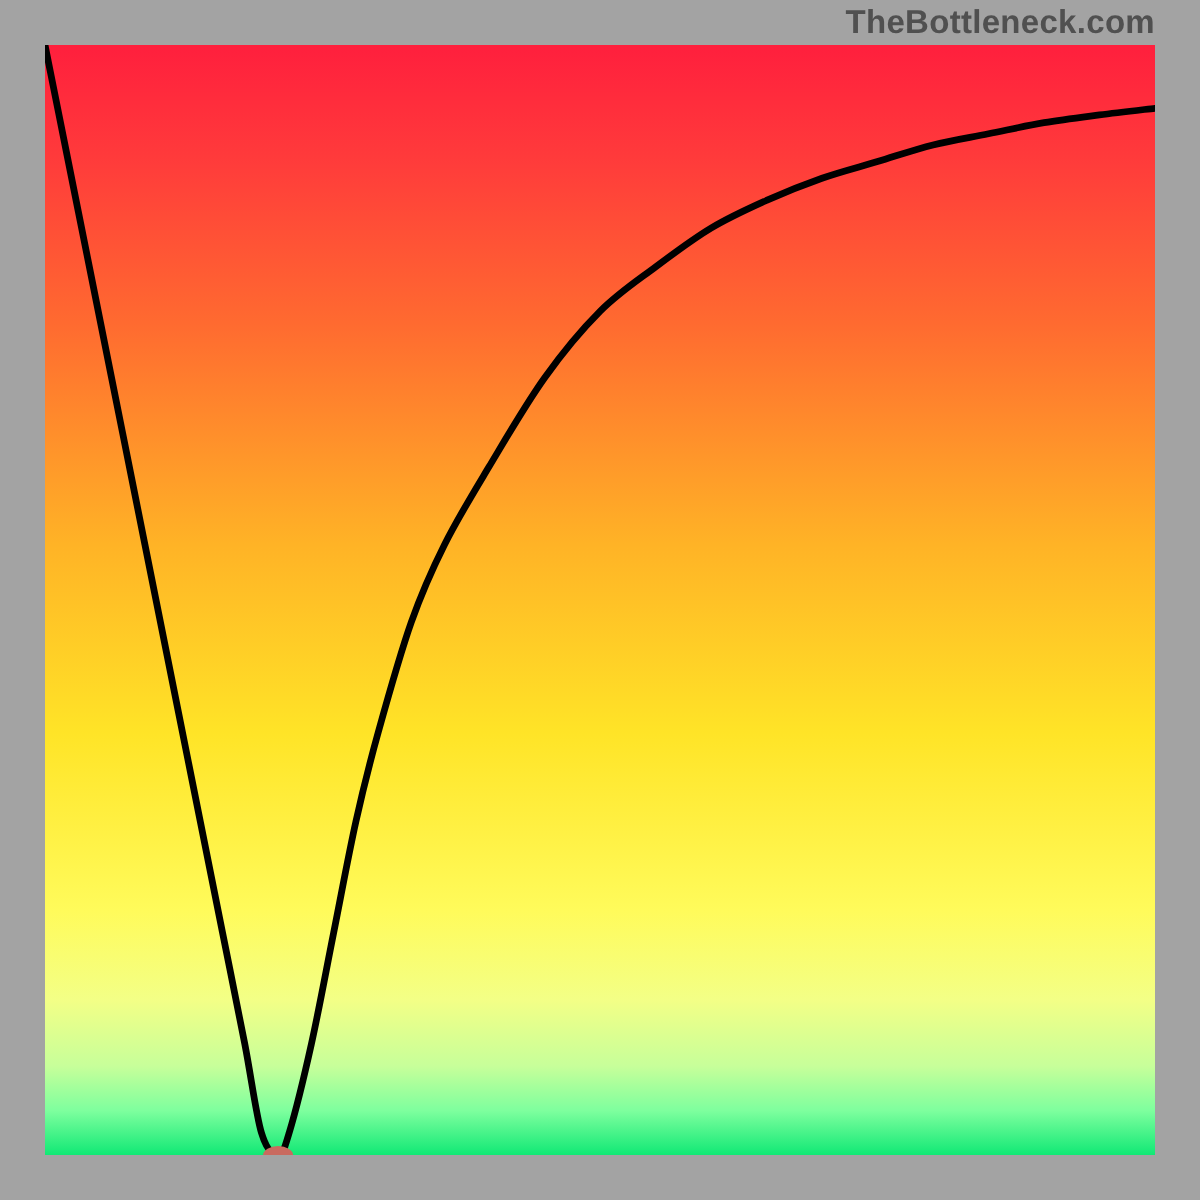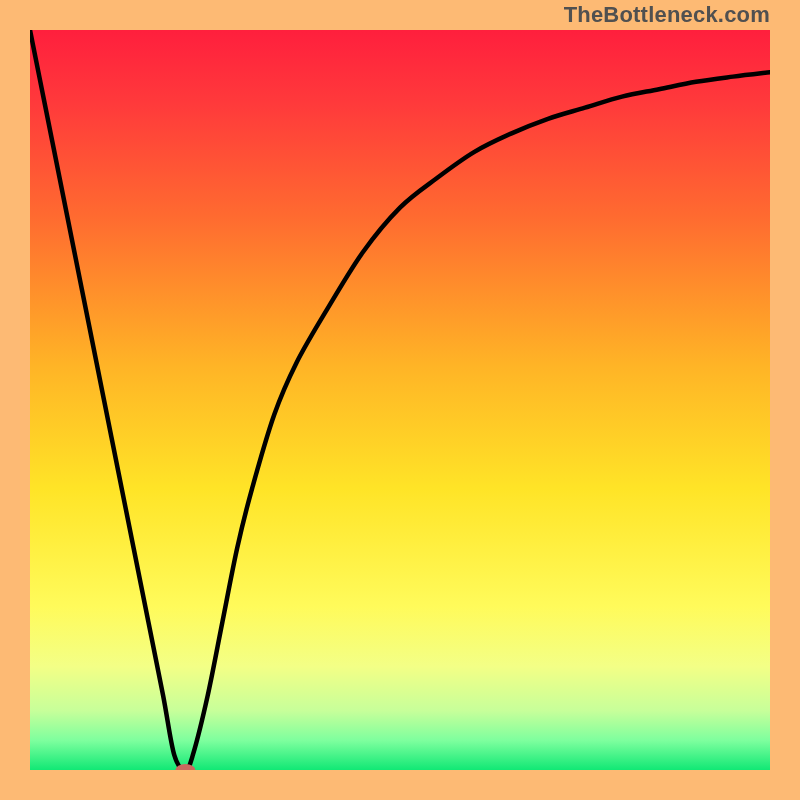--- a/index.html
+++ b/index.html
@@ -8,21 +8,21 @@
     width: 800px;
     height: 800px;
     overflow: hidden;
     background: #000;
     font-family: Arial, Helvetica, sans-serif;
   }
   .frame {
     position: relative;
     width: 800px;
     height: 800px;
-    background: #fdba74;
+    background: #a3a3a3;
   }
   .plot-area {
     position: absolute;
     left: 30px;
     top: 30px;
     width: 740px;
     height: 740px;
     overflow: hidden;
   }
   .gradient-bg {

